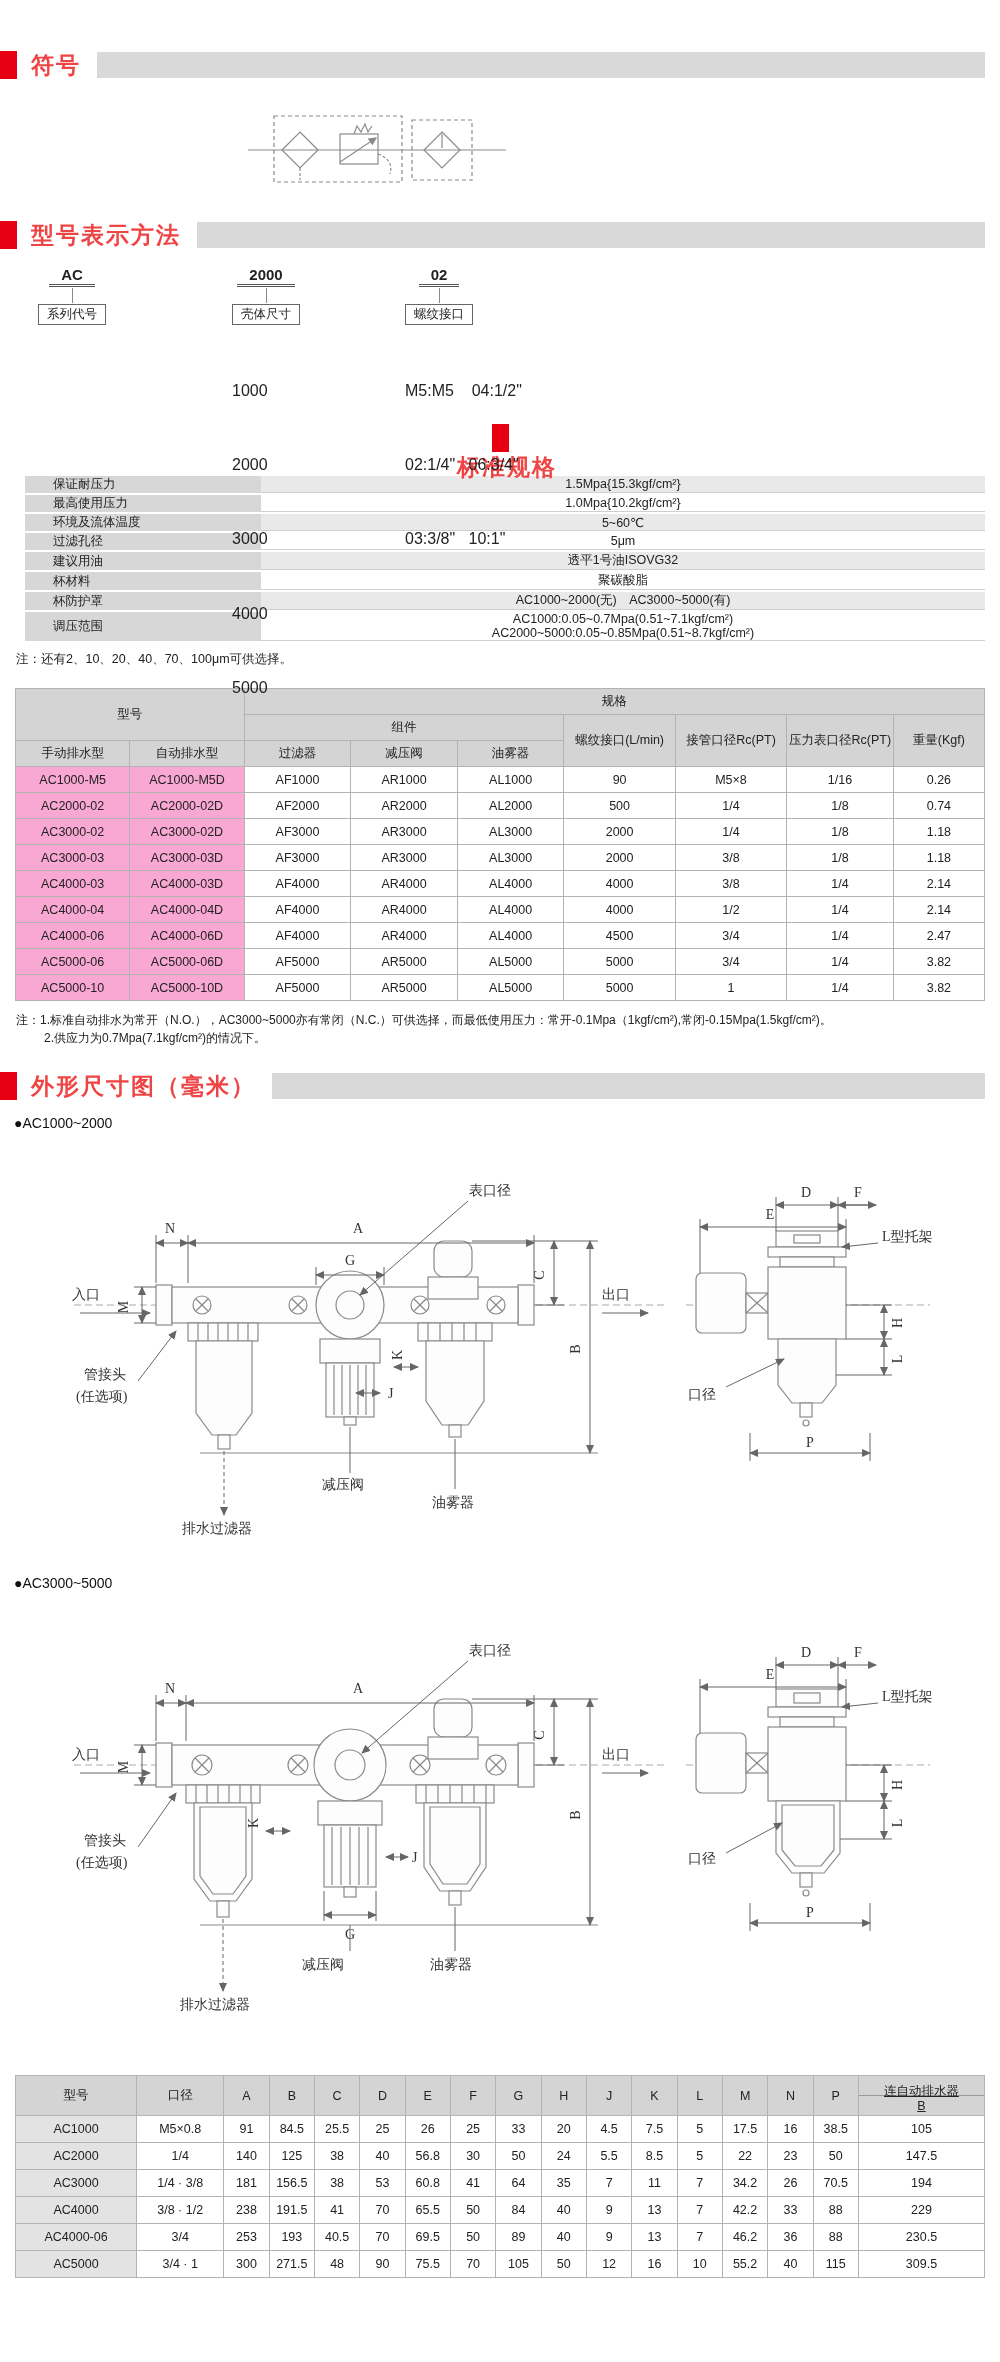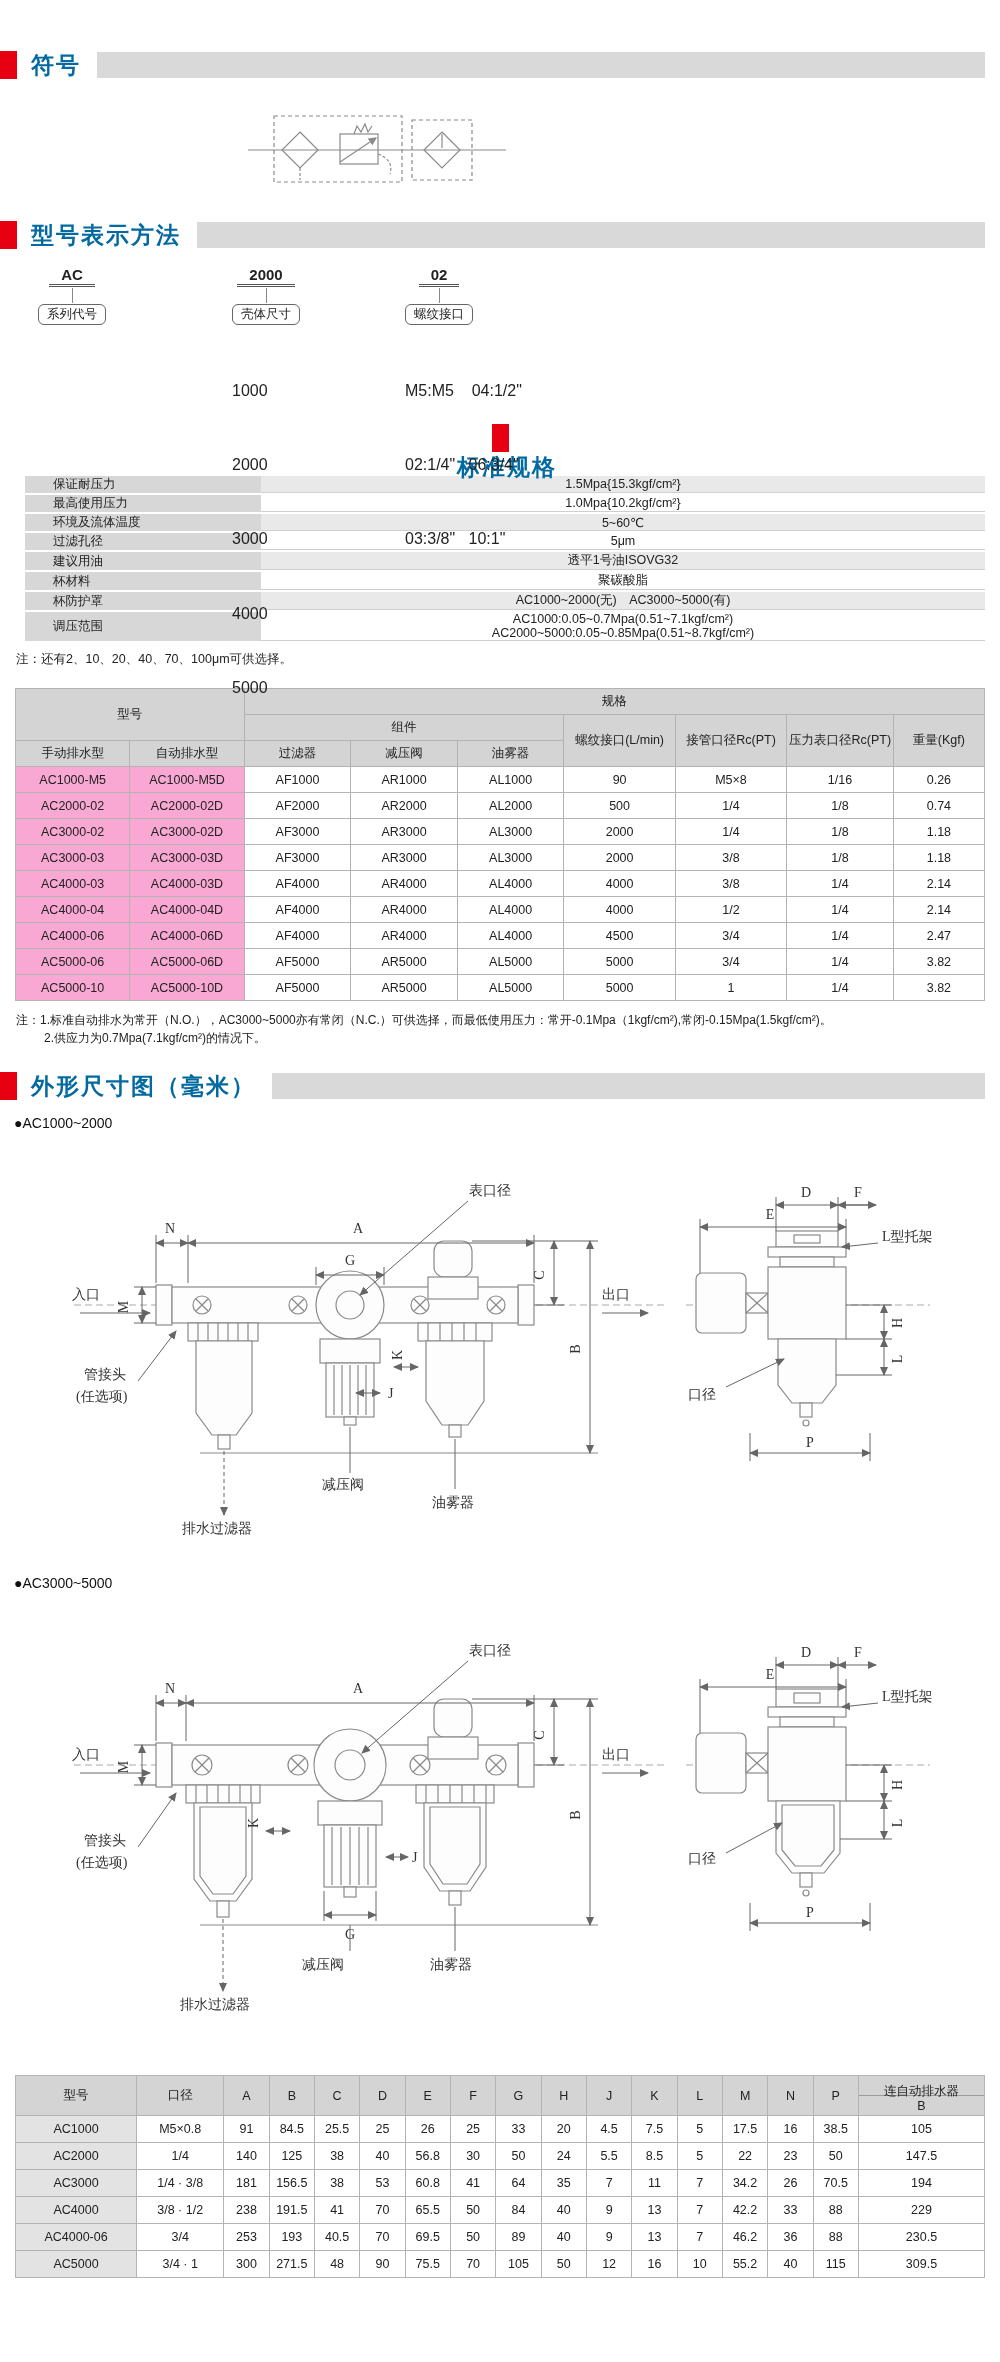--- a/index.html
+++ b/index.html
@@ -6,34 +6,34 @@
   body {
     width:1000px; min-height:2362px; background:#ffffff;
     font-family:"Liberation Sans","DejaVu Sans",sans-serif;
     color:#222; font-size:13px;
   }
   .page { width:1000px; padding-top:48px; }
 
   
   .sec-header { display:flex; align-items:center; margin:0 0 0 0; height:34px; }
   .red-sq { width:17px; height:28px; background:#e60012; flex:0 0 auto; }
-  .sec-title { font-size:23px; font-weight:bold; color:#0369a1; margin-left:14px; letter-spacing:2px; white-space:nowrap; }
+  .sec-title { font-size:23px; font-weight:bold; color:#ef4444; margin-left:14px; letter-spacing:2px; white-space:nowrap; }
   .gray-bar { flex:1 1 auto; height:26px; background:#d9d9d9; margin-left:16px; margin-right:15px; }
 
   
   .symbol-wrap { margin:26px 0 0 248px; height:86px; }
 
   
   .mc-wrap { position:relative; height:152px; margin-top:14px; }
   .mc-part { position:absolute; top:0; }
   .mc-p0 { left:38px; } .mc-p1 { left:232px; } .mc-p2 { left:405px; } .mc-p3 { left:592px; }
   .code-wrap { display:inline-block; text-align:center; }
   .mc-code { display:inline-block; font-weight:bold; font-size:15px; border-bottom:3px double #555; padding:0 12px 1px; }
   .vline { width:1px; height:15px; background:#888; margin:1px auto 1px; }
-  .pill { display:inline-block; border:1px solid #666; border-radius:6px; padding:1px 8px; font-size:12.5px; white-space:nowrap; }
+  .pill { display:inline-block; border:1px solid #666; border-radius:0; padding:1px 8px; font-size:12.5px; white-space:nowrap; }
   .mc-opts { margin-top:4px; font-size:16px; line-height:1.55; white-space:pre; }
 
   
   .spec-table { width:960px; margin:16px 0 0 25px; border-collapse:separate; border-spacing:0 2px; }
   .spec-table td { height:16px; vertical-align:middle; font-size:12.5px; white-space:pre-line; }
   .spec-table td.shade { background:#d7d7d7; width:236px; padding-left:28px; }
   .spec-table td:not(.shade) { text-align:center; background:#ffffff; border-bottom:1px solid #cfcfcf; }
   .spec-table tr:nth-child(odd) td:not(.shade) { background:#e9e9e9; }
   .note { margin:8px 0 0 16px; font-size:12.5px; color:#222; }
 
@@ -55,21 +55,21 @@
   svg .dim { stroke:#666; fill:none; stroke-width:1; }
   svg .cl { stroke:#aaa; stroke-dasharray:7 4; stroke-width:1; }
 
   
   .dims-table { width:970px; margin:34px 0 0 15px; border-collapse:collapse; table-layout:fixed; }
   .dims-table th, .dims-table td { border:1px solid #b3b3b3; text-align:center; vertical-align:middle; font-size:12.5px; font-weight:normal; }
   .dims-table th { background:#d4d4d4; height:40px; }
   .dims-table td { height:27px; background:#fff; }
   .dims-table td.shade { background:#e3e3e3; }
   .c-model { width:12.5%; } .c-bore { width:9%; } .c-dim { width:4.68%; } .c-last { width:13%; }
-  .last-th div { height:15px; line-height:20px; }
+  .last-th div { height:15px; line-height:20px;text-decoration:underline; }
   .last-th div:first-child { border-bottom:1px solid #9a9a9a; }
 </style>
 </head>
 <body>
 
 <div class="page">
 
   <div class="sec-header">
     <span class="red-sq"></span>
     <h2 class="sec-title">符号</h2>

